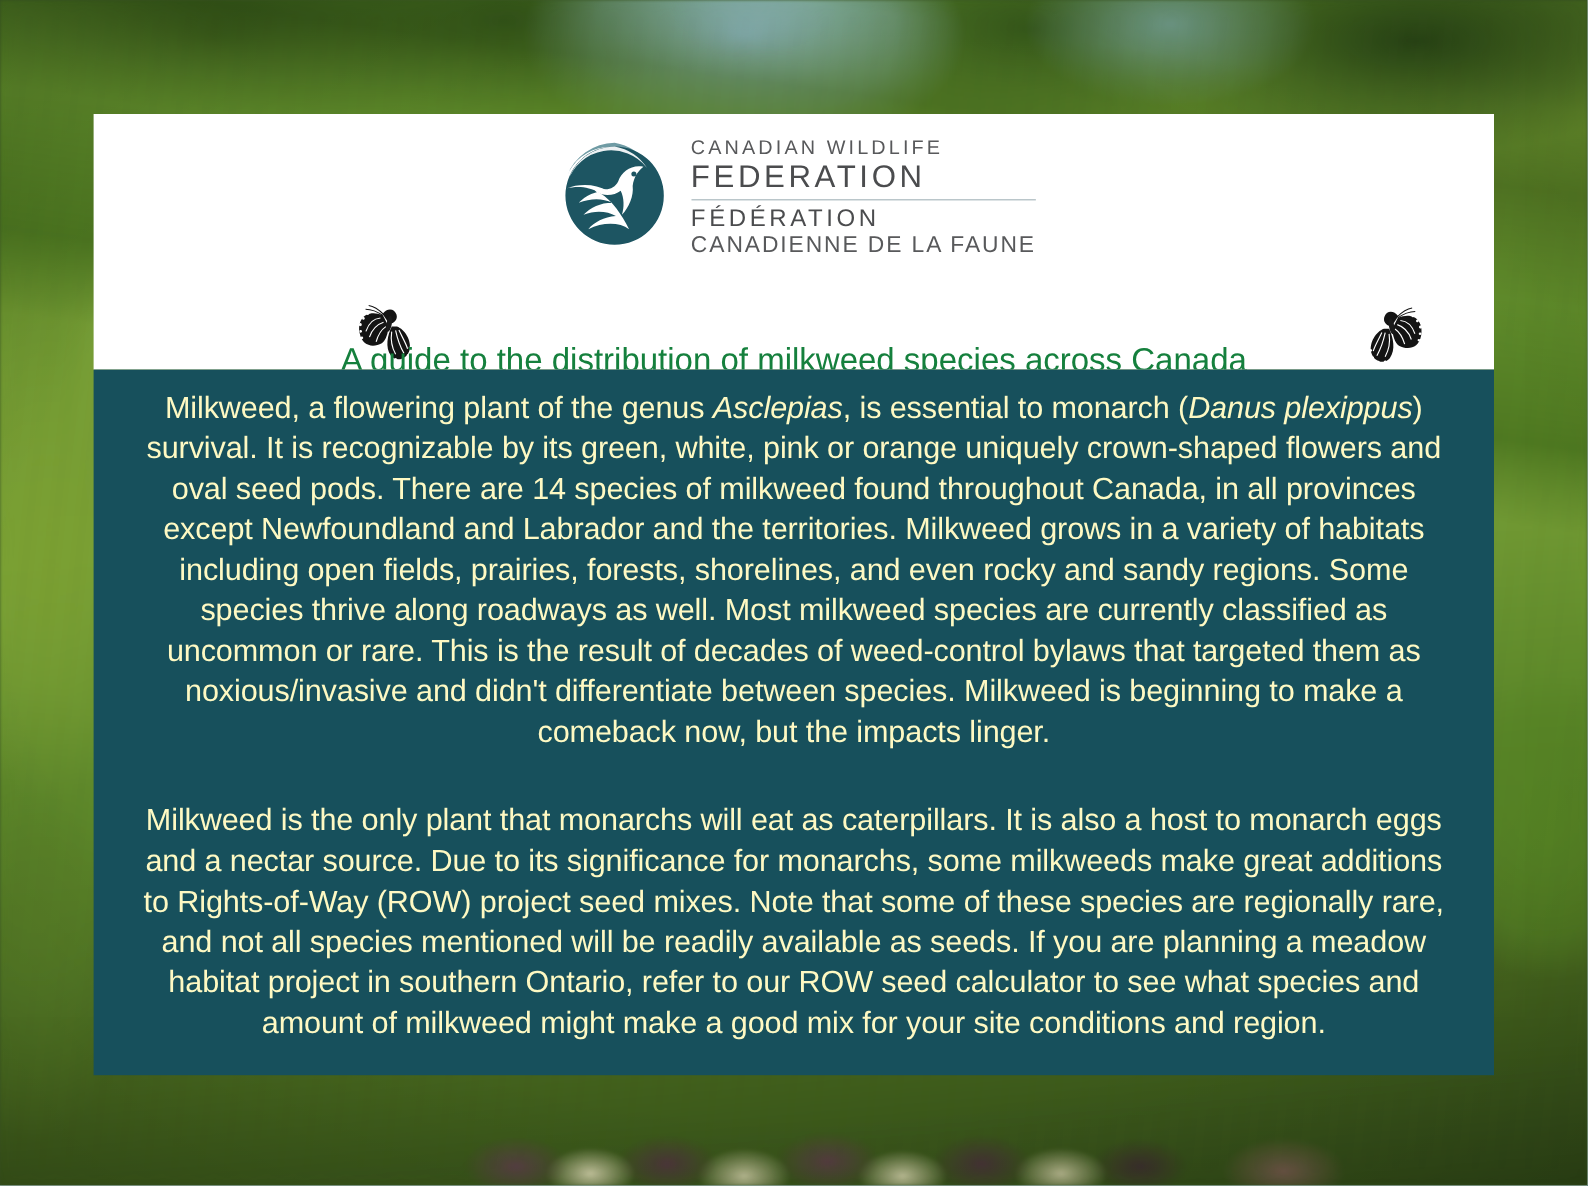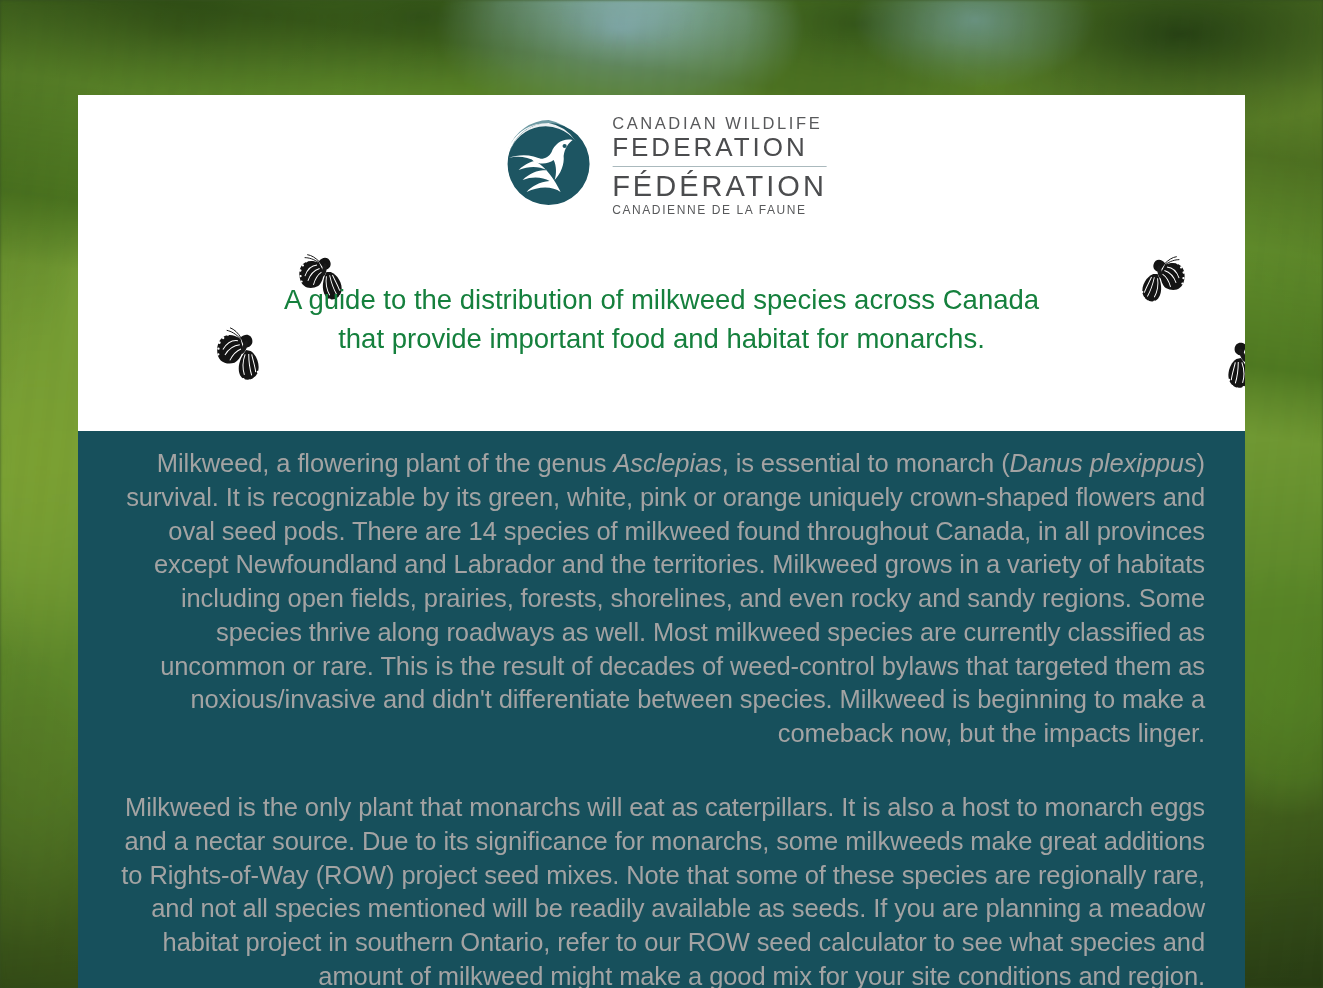--- a/index.html
+++ b/index.html
@@ -75,21 +75,21 @@
     position: absolute;
     left: 78px;
     top: 95px;
     width: 1167px;
     height: 851px;
   }
 
   
   .header {
     position: relative;
-    height: 336px;
+    height: 213px;
     background: #ffffff;
     overflow: hidden;
   }
 
   .logo-block {
     position: absolute;
     left: 50%;
     top: 16px;
     transform: translateX(-50%);
     display: flex;
@@ -106,27 +106,27 @@
   }
   .lw-big {
     font-size: 26px;
     letter-spacing: 3.0px;
     color: #4b4c4e;
     font-weight: 400;
     margin-top: 2px;
   }
   .lw-rule { height: 1.5px; background: #aab9bd; margin: 6px 0 5px; }
   .lw-big2 {
-    font-size: 29px;
+    font-size: 20px;
     letter-spacing: 3.0px;
     color: #4b4c4e;
     font-weight: 400;
   }
   .lw-bot {
-    font-size: 12px;
+    font-size: 19px;
     letter-spacing: 1.6px;
     color: #58595b;
     font-weight: 400;
     margin-top: 3px;
   }
 
   .title {
     position: absolute;
     left: 0; right: 0;
     top: 133px;
@@ -156,24 +156,24 @@
   .bf4 { left: 1128px; top: 230px; transform: rotate(6deg) scaleX(-1); }
 
   
   .body-panel {
     position: relative;
     height: 588px;
     background: #17505c;
     padding: 16px 40px 0;
   }
   .body-panel p {
-    color: #a3a3a3;
+    color: #fef9c3;
     font-size: 25.5px;
     line-height: 1.325;
-    text-align: right;
+    text-align: center;
     letter-spacing: -.1px;
   }
   .body-panel p.second { margin-top: 40px; }
   .body-panel em { font-style: italic; }
 </style>
 </head>
 <body>
 
 <div id="page">
 

